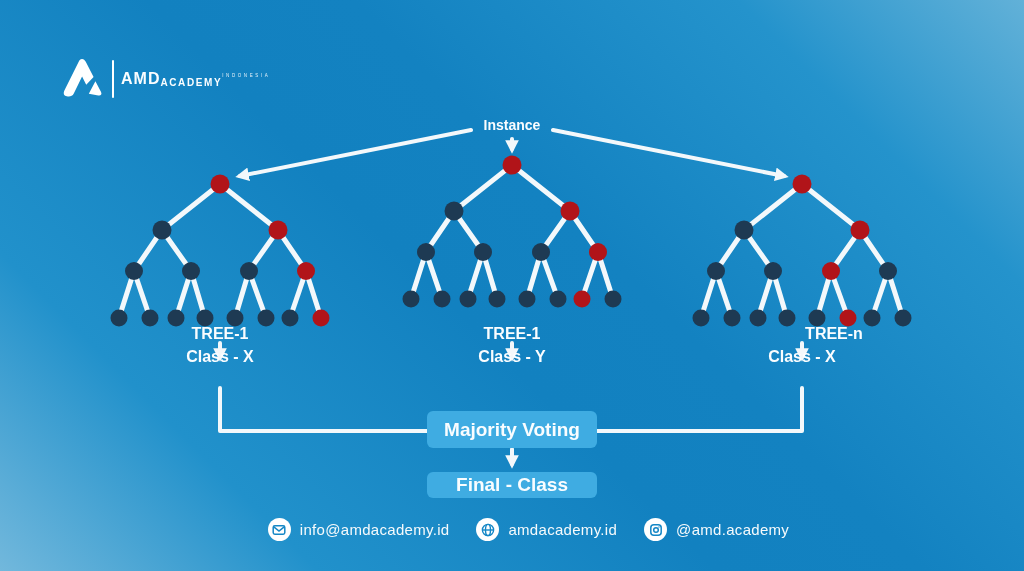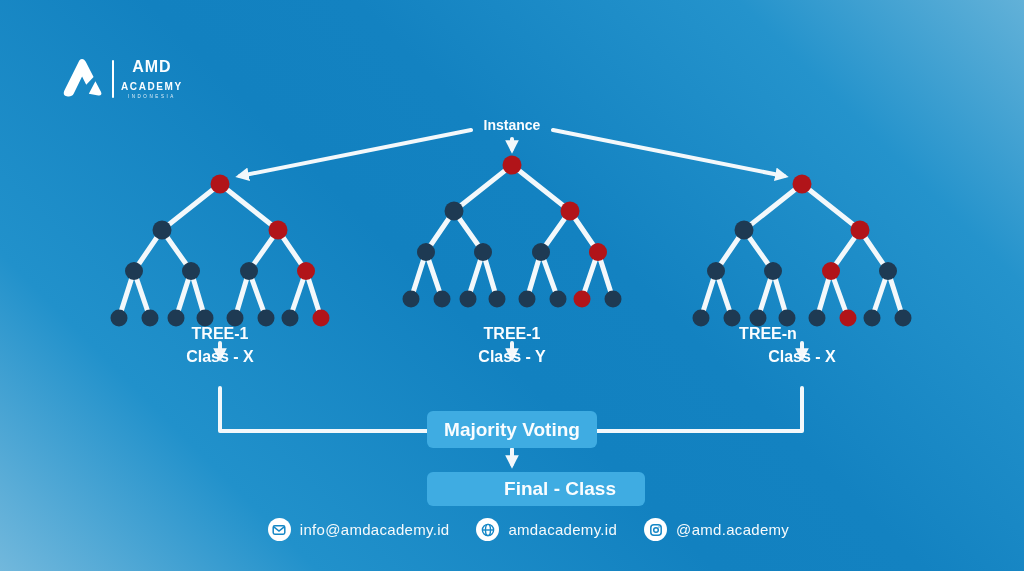--- a/index.html
+++ b/index.html
@@ -5,37 +5,37 @@
   html,body{margin:0;padding:0;background:#0e7fbe;}
   .canvas{
     position:relative;width:1024px;height:571px;overflow:hidden;
     background:linear-gradient(45deg,#72b8dc 0%,#2191cb 20%,#1281c0 45%,#1382c1 58%,#2493cc 82%,#62b1d8 100%);
     font-family:"Liberation Sans","DejaVu Sans",sans-serif;color:#fafdff;
   }
   .abs{position:absolute;}
   
   .logo{left:60px;top:54px;display:flex;align-items:center;}
   .logo-divider{width:2px;height:38px;background:#ffffff;margin:0 7px 0 6px;border-radius:1px;}
-  .logo-text{display:flex;flex-direction:column;line-height:1;align-items:center;}
+  .logo-text{display:flex;flex-direction:row;line-height:1;}
   .logo-name{font-size:16px;font-weight:800;letter-spacing:1px;}
   .logo-sub{font-size:10px;font-weight:700;letter-spacing:1.6px;margin-top:7px;}
   .logo-country{font-size:4.5px;font-weight:400;letter-spacing:2.6px;margin-top:3px;opacity:.9;}
   
   .title{left:0;right:0;top:73px;text-align:center;font-size:27px;font-weight:800;letter-spacing:.3px;}
   .instance{left:0;right:0;top:117px;text-align:center;font-size:14px;font-weight:800;}
   
   svg.diagram{left:0;top:0;}
   
   .tree-label,.class-label{position:absolute;width:160px;text-align:center;font-weight:800;font-size:16px;}
   .tree-label{top:325px;}
   .class-label{top:348px;}
   
   .flow-box{left:427px;width:170px;background:#3face2;border-radius:6px;display:flex;align-items:center;justify-content:center;font-weight:800;font-size:19px;box-shadow:0 0 0 0 transparent;}
   .mv-box{top:411px;height:37px;}
-  .final-box{top:472px;height:34px;padding-left:48px;}
+  .final-box{top:472px;height:26px;}
   
   .footer{left:0;right:0;top:518px;display:flex;justify-content:center;align-items:center;gap:27px;padding-left:33px;}
   .footer-item{display:flex;align-items:center;gap:9px;}
   .footer-icon{width:23px;height:23px;border-radius:50%;background:#ffffff;display:flex;align-items:center;justify-content:center;flex:0 0 auto;}
   .footer-label{font-size:15px;font-weight:400;letter-spacing:.3px;color:#f6fafc;}
 </style>
 </head>
 <body>
 
 <div class="canvas">
@@ -201,15 +201,15 @@
         </svg>
       </span>
       <span class="footer-label">@amd.academy</span>
     </div>
   </div>
 
 <div class="tree-label" style="left: 140px;">TREE-1</div>
     <div class="class-label" style="left: 140px;">Class - X</div>
     <div class="tree-label" style="left: 432px;">TREE-1</div>
     <div class="class-label" style="left: 432px;">Class - Y</div>
-    <div class="tree-label" style="left: 688px;">TREE-n</div>
+    <div class="tree-label" style="left: 754px;">TREE-n</div>
     <div class="class-label" style="left: 722px;">Class - X</div>
   </div>
 
 </body></html>

